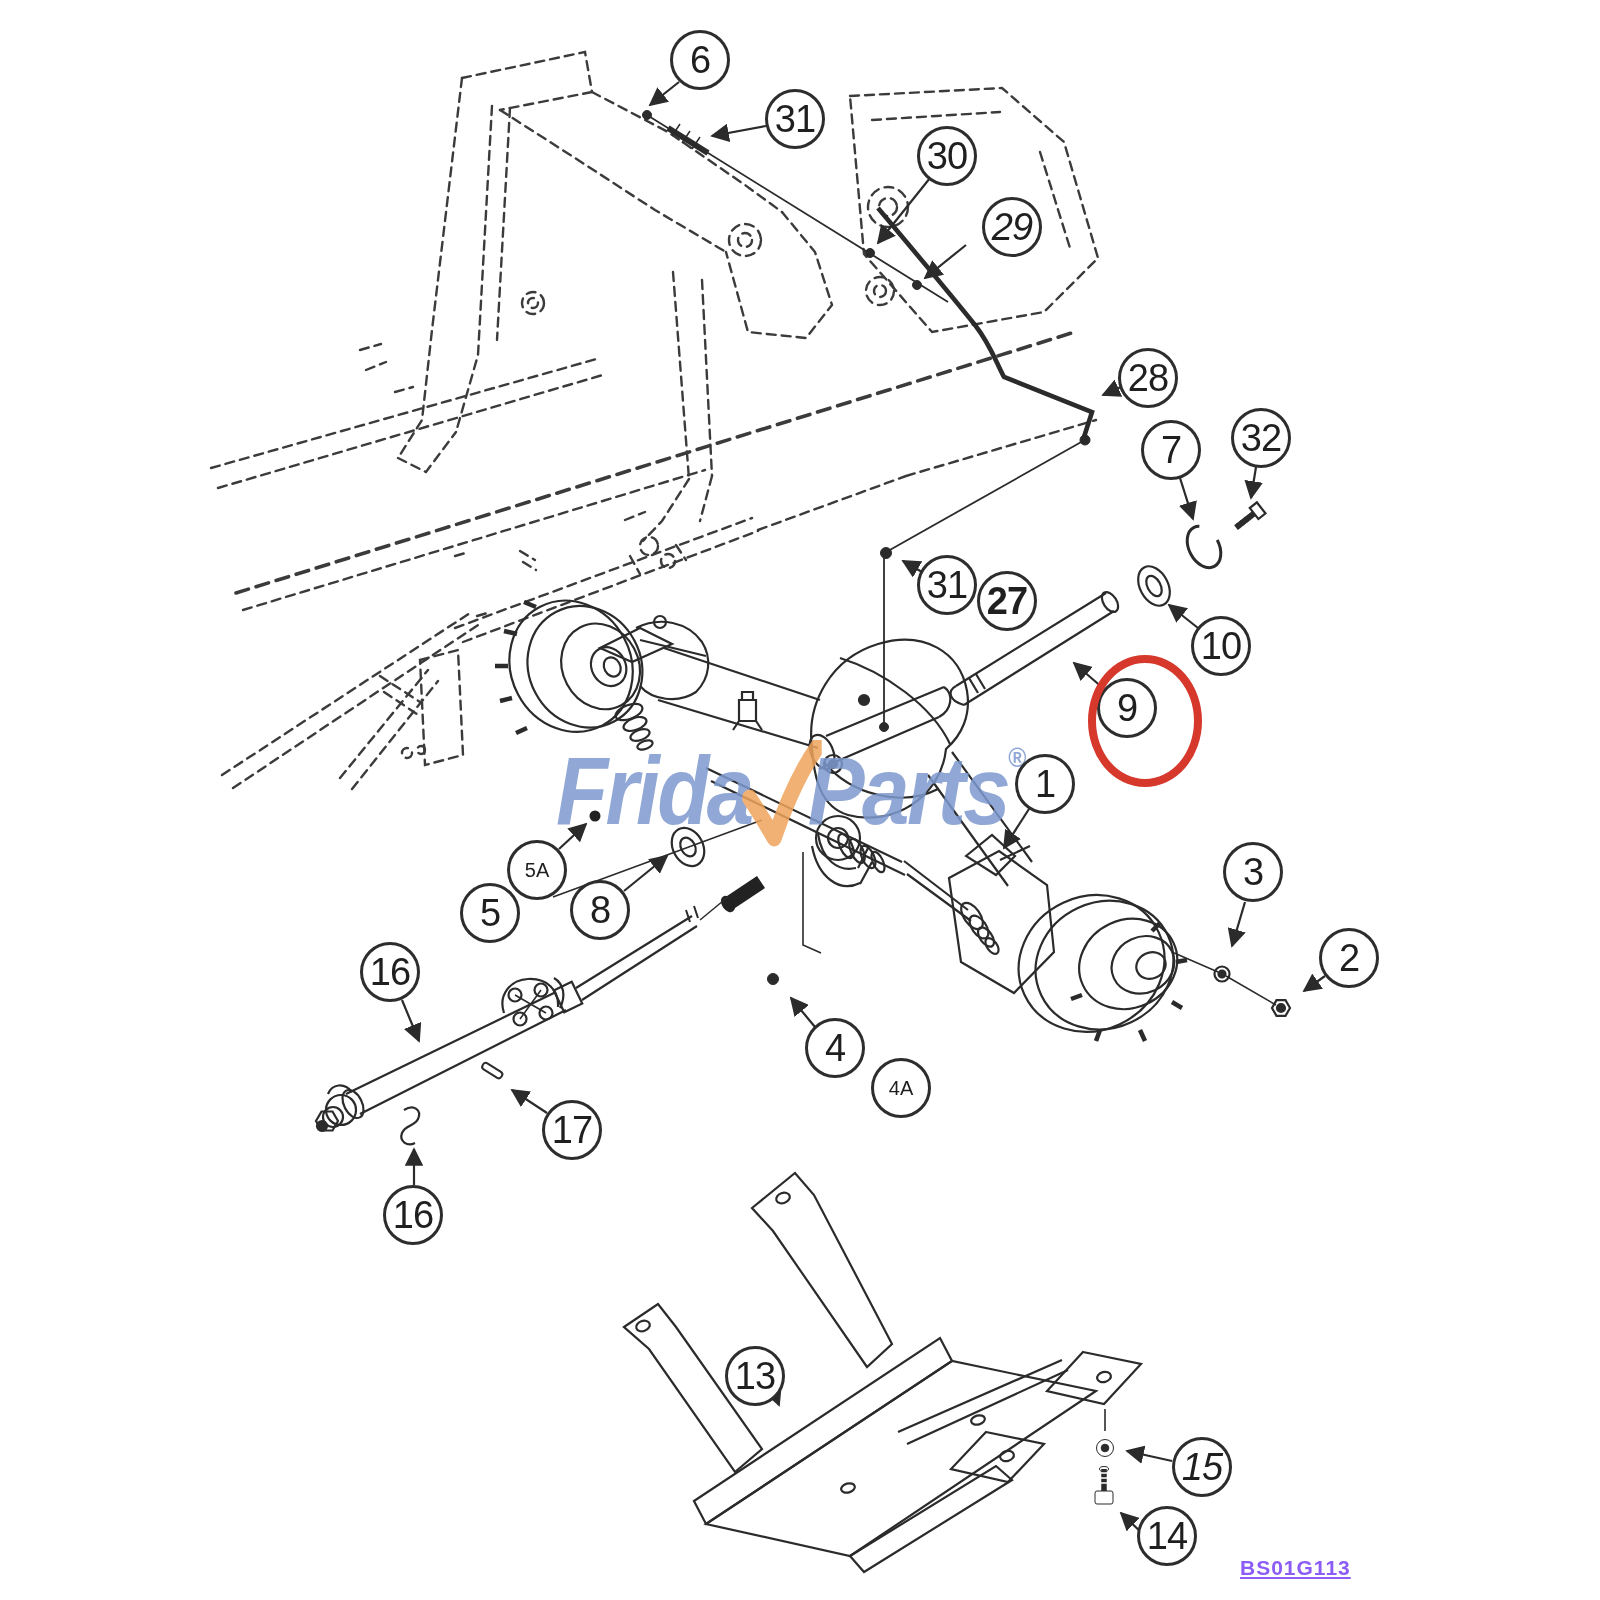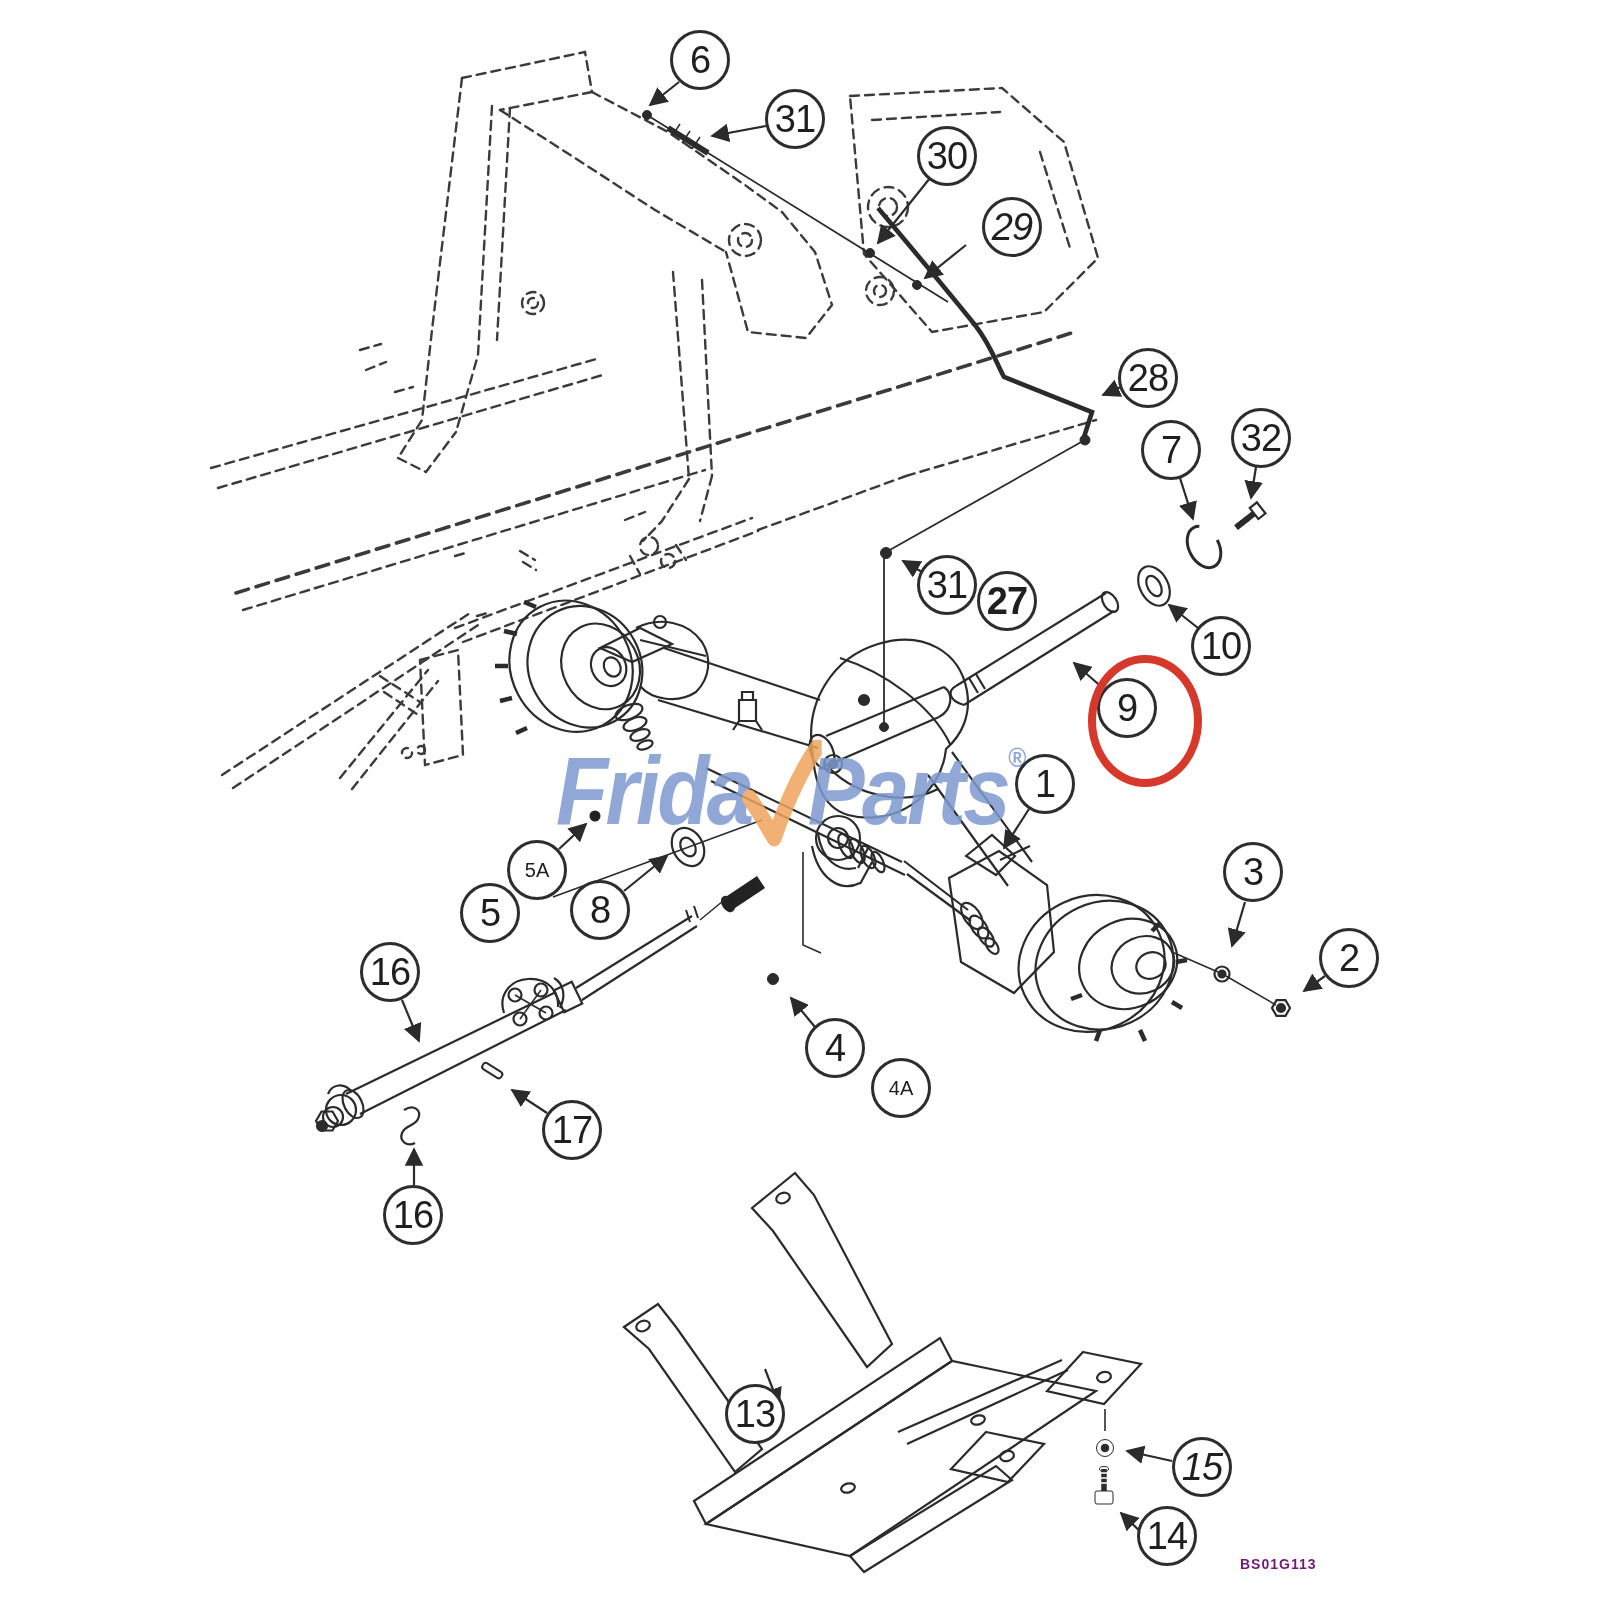--- a/index.html
+++ b/index.html
@@ -14,22 +14,22 @@
   
   .highlight-ellipse{position:absolute;left:1088px;top:655px;width:114px;height:132px;
            border:8px solid #d6382c;border-radius:50%;box-sizing:border-box;background:transparent;z-index:40;}
   
   .watermark{position:absolute;left:556px;top:736px;display:flex;align-items:flex-start;
            transform:scaleX(.88);transform-origin:left top;z-index:20;opacity:.85;pointer-events:none;}
   .watermark .wm-txt{font-size:97px;line-height:110px;font-weight:bold;font-style:italic;
            color:#7e9ad0;letter-spacing:-3px;white-space:pre;}
   .watermark .wm-check{margin:4px -16px 0 -12px;}
   .watermark .wm-reg{font-size:28px;line-height:28px;font-weight:bold;color:#7e9ad0;margin-top:8px;}
-  .drawing-code{position:absolute;left:1240px;top:1556px;font-size:14px;font-weight:bold;
-           color:#701a75;letter-spacing:1px;z-index:25;}
+  .drawing-code{position:absolute;left:1240px;top:1556px;font-size:21px;font-weight:bold;
+           color:#8b5cf6;letter-spacing:1px;z-index:25;text-decoration:underline;}
 </style>
 </head>
 <body>
 
 <div class="stage">
 
   <svg class="art" width="1600" height="1600" viewBox="0 0 1600 1600">
     <defs>
       <marker id="ah" viewBox="0 0 10 10" refX="9" refY="5" markerWidth="8.5" markerHeight="8.5" orient="auto-start-reverse">
           <path d="M0,0 L10,5 L0,10 z" fill="#2b2b2b"></path>
@@ -339,21 +339,21 @@
       <div class="callout" style="left: 1223px; top: 842px;">3</div>
       <div class="callout" style="left: 1319px; top: 928px;">2</div>
       <div class="callout" style="left: 460px; top: 883px;">5</div>
       <div class="callout small" style="left: 507px; top: 840px;">5A</div>
       <div class="callout" style="left: 570px; top: 880px;">8</div>
       <div class="callout" style="left: 360px; top: 942px;">16</div>
       <div class="callout" style="left: 805px; top: 1018px;">4</div>
       <div class="callout small" style="left: 871px; top: 1058px;">4A</div>
       <div class="callout" style="left: 542px; top: 1100px;">17</div>
       <div class="callout" style="left: 383px; top: 1185px;">16</div>
-      <div class="callout" style="left: 725px; top: 1384px; text-align: center;">13</div>
+      <div class="callout" style="left: 725px; top: 1346px; text-align: center;">13</div>
       <div class="callout" style="left: 1172px; top: 1437px; font-style: italic;">15</div>
       <div class="callout" style="left: 1137px; top: 1506px;">14</div>
     </div>
 
   <div class="highlight-ellipse"></div>
 
   <div class="drawing-code">BS01G113</div>
 
 </div>
 

